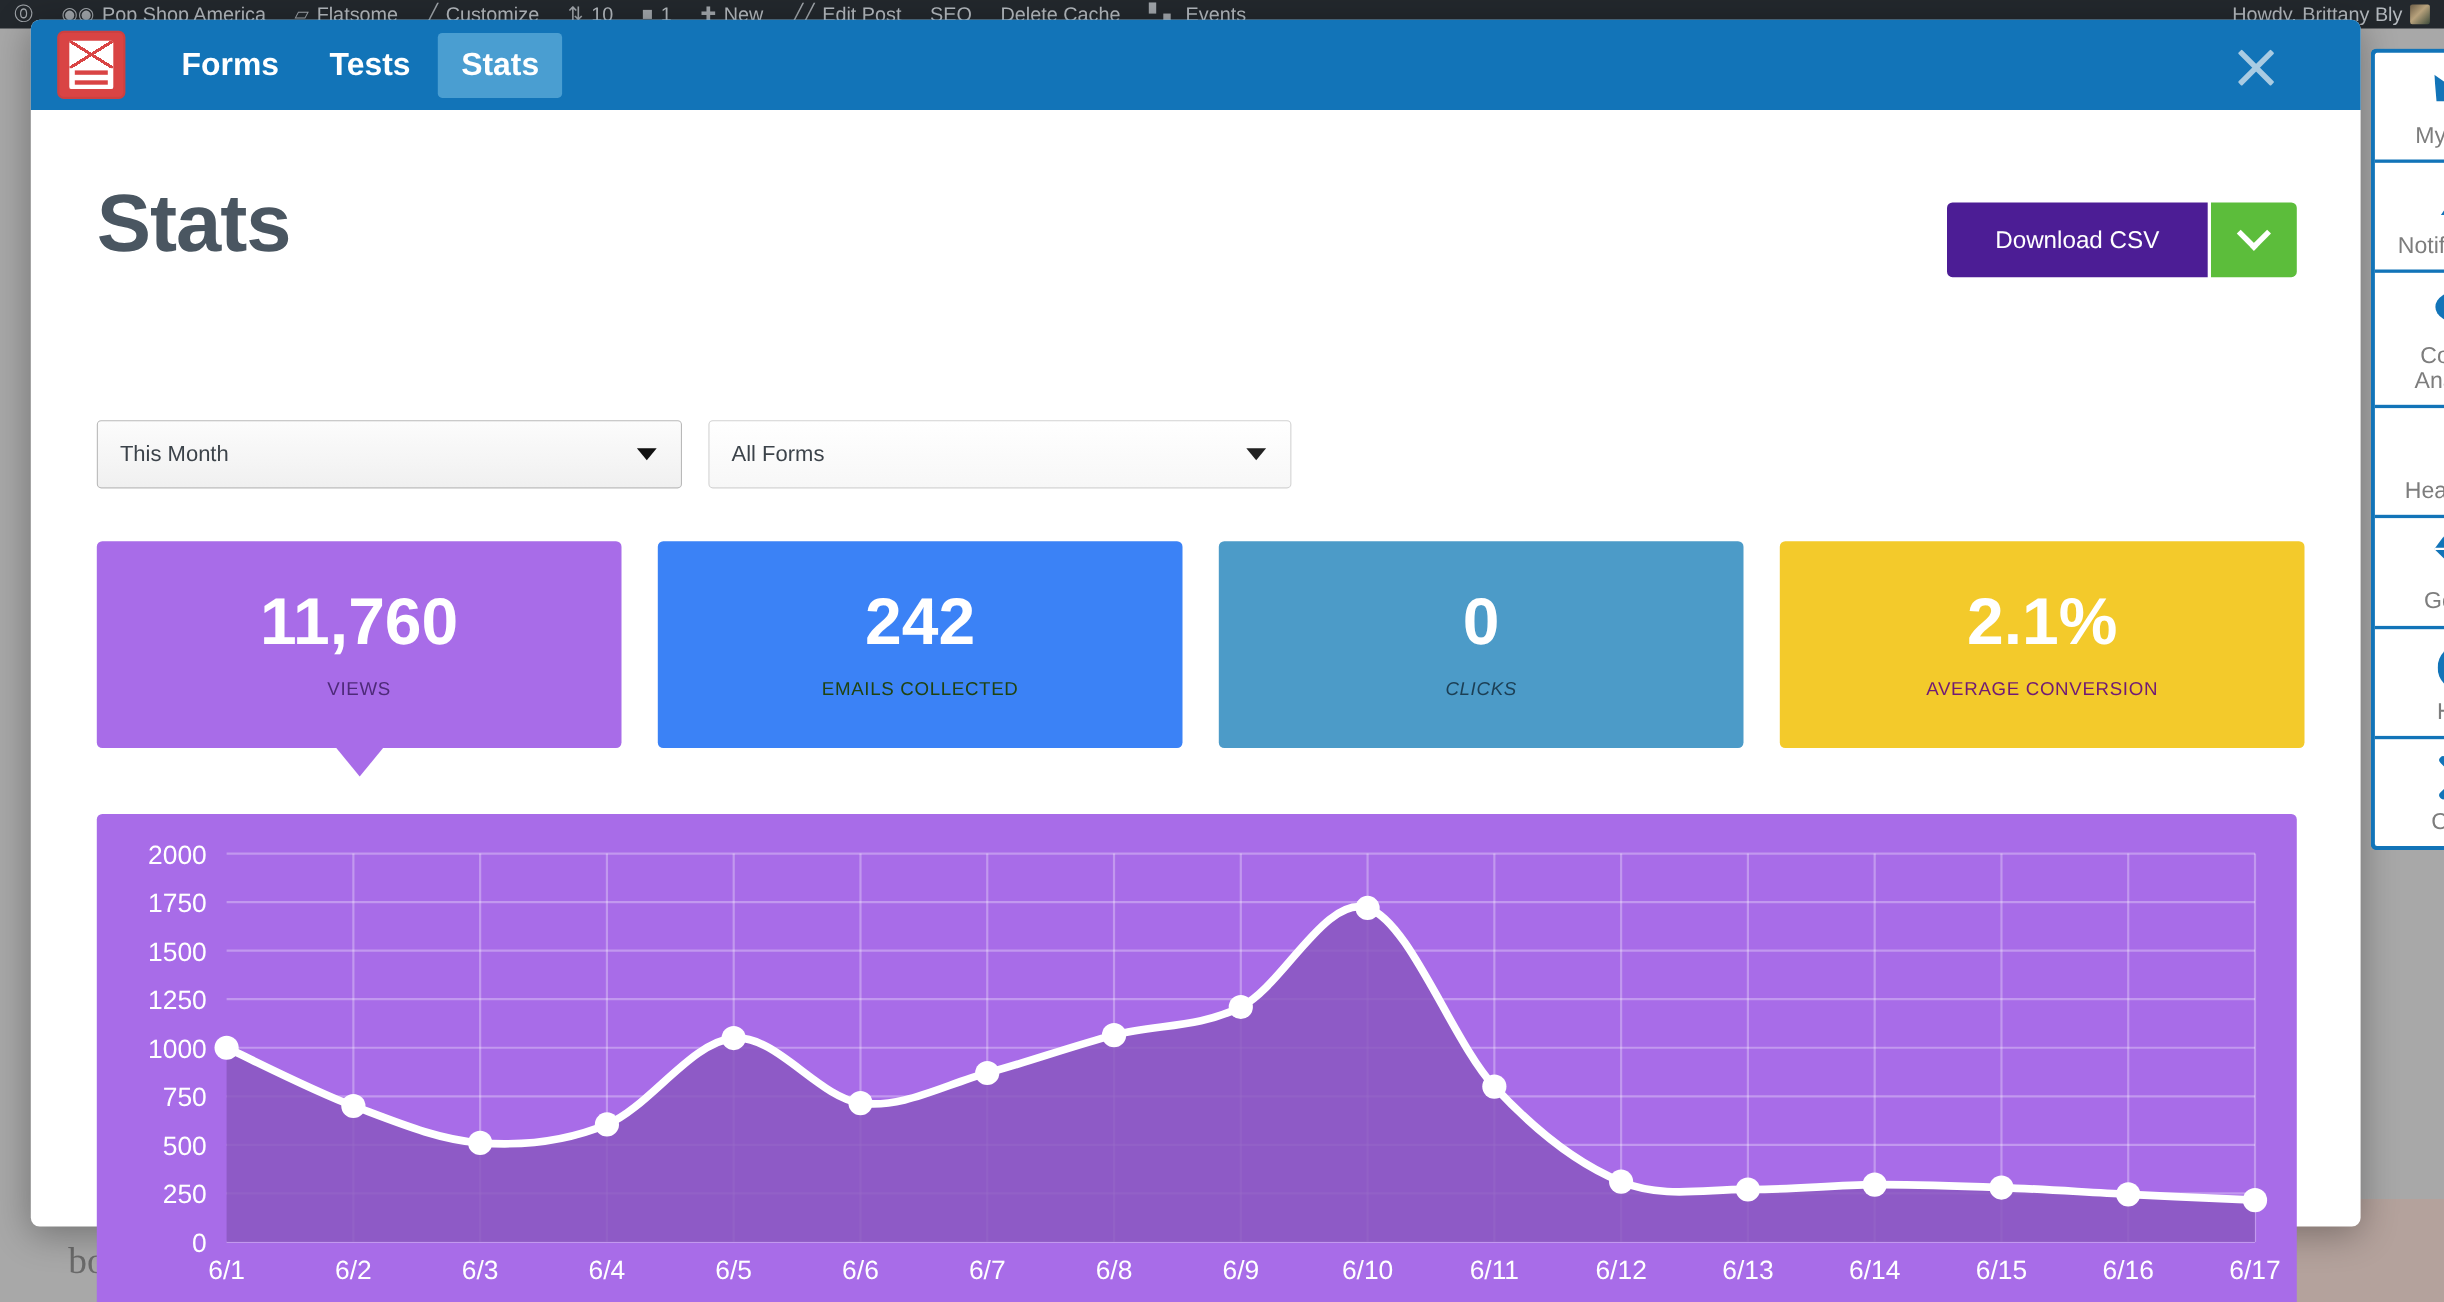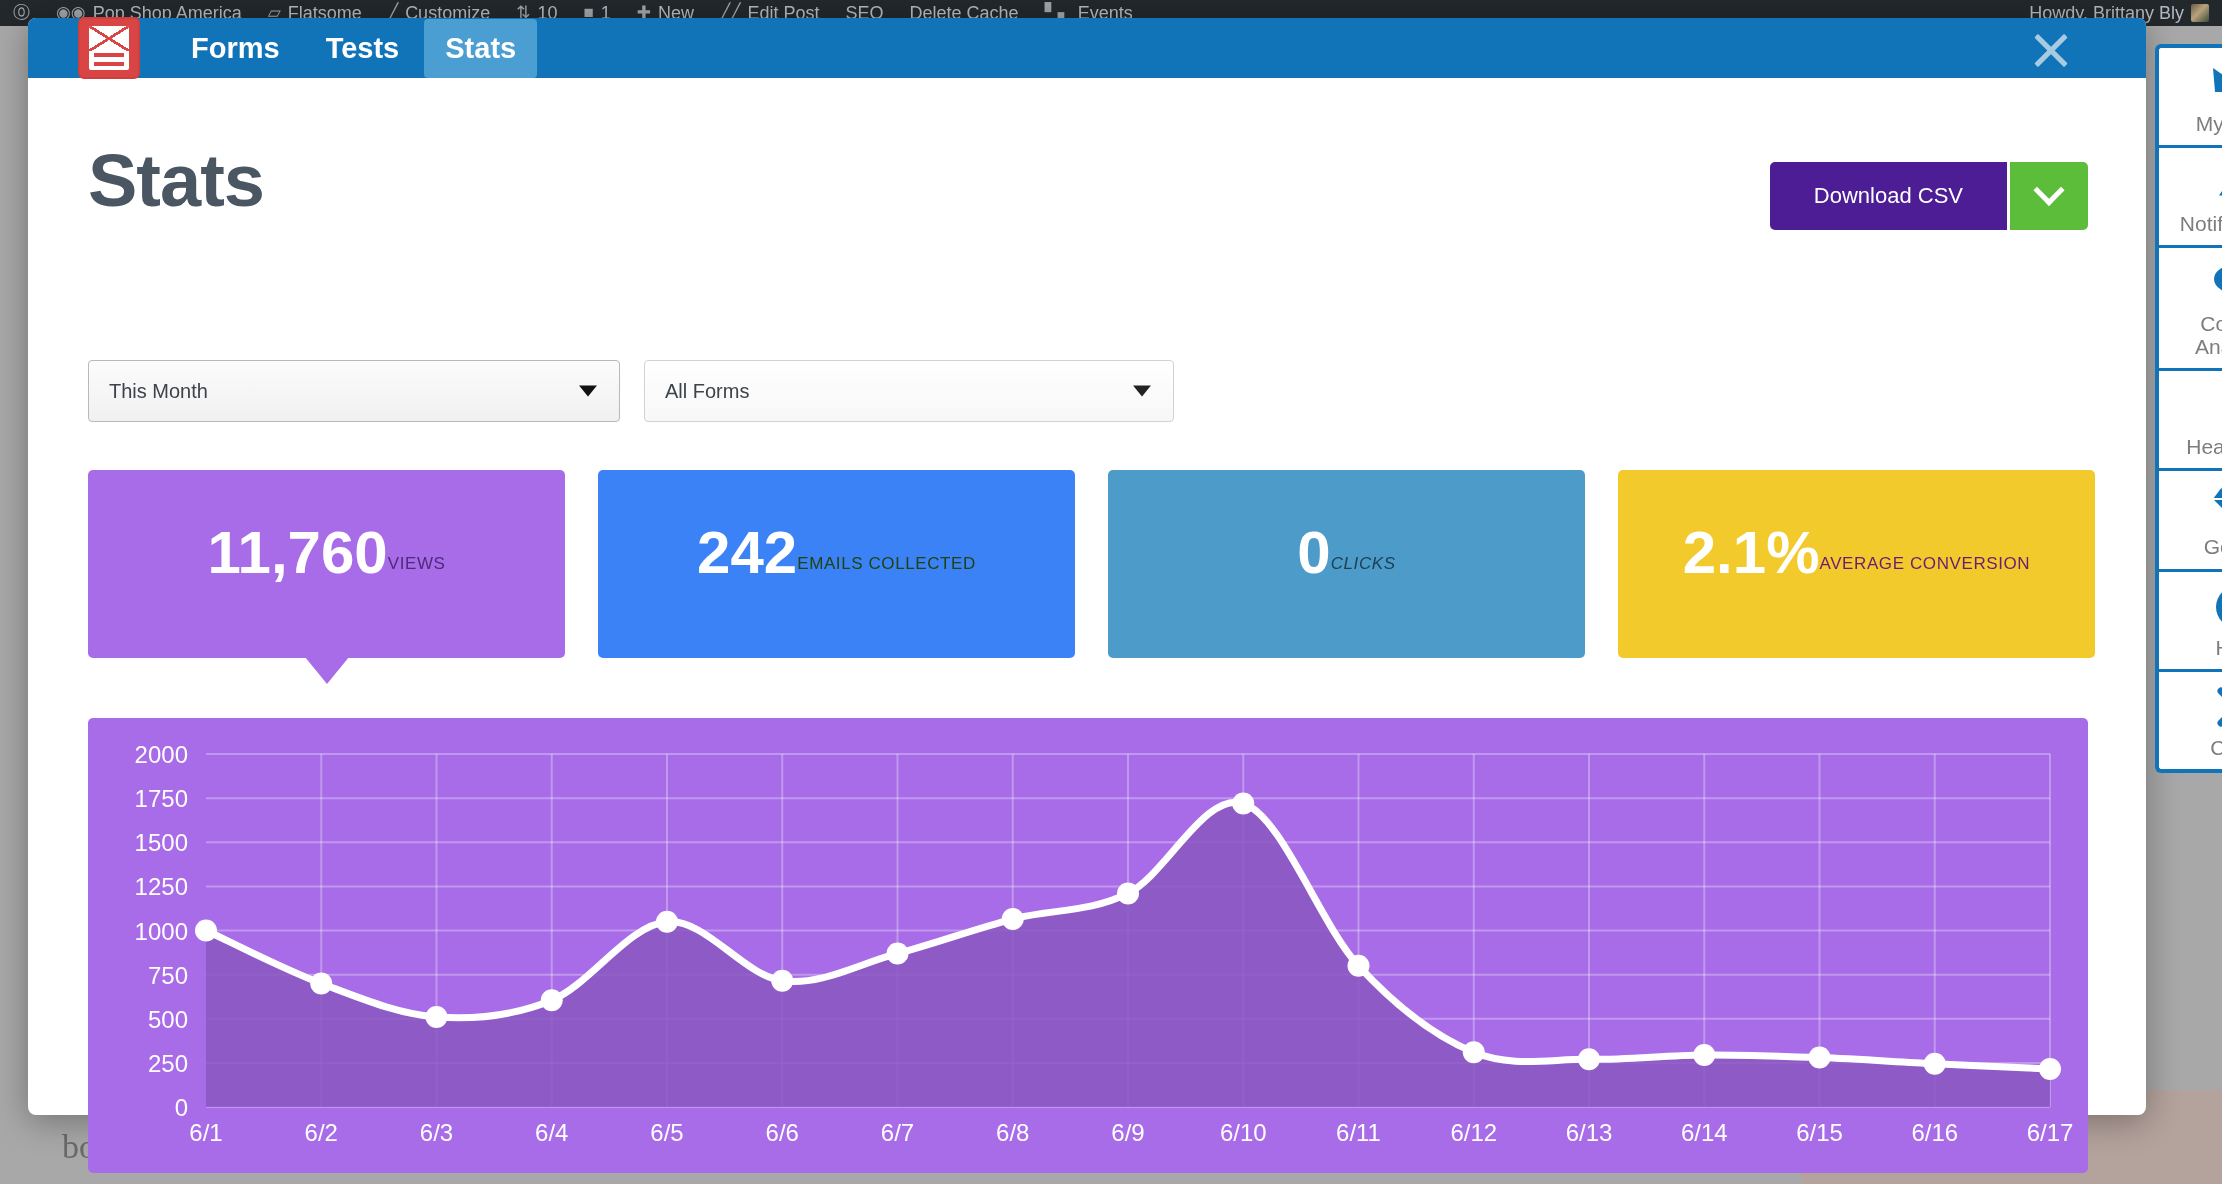--- a/index.html
+++ b/index.html
@@ -98,26 +98,26 @@
     height: 1097px;
     background: #ffffff;
     border-radius: 8px;
     box-shadow: 0 6px 34px rgba(0,0,0,0.32);
     z-index: 10;
     overflow: visible;
   }
 
   .modal-header {
     position: relative;
-    height: 60px;
+    height: 82px;
     background: #1274b8;
     border-radius: 8px 8px 0 0;
     display: flex;
     align-items: center;
-    padding: 0 30px 0 50px;
+    padding: 0 30px 0 24px;
     text-align: center;
   }
 
   .brand-logo {
     width: 62px; height: 62px;
     background: #d94444;
     border-radius: 6px;
     display: flex;
     align-items: center;
     justify-content: center;
@@ -280,21 +280,21 @@
     left: 60px;
     top: 392px;
     display: flex;
     gap: 33px;
   }
   .card {
     width: 477px;
     height: 188px;
     border-radius: 5px;
     display: flex;
-    flex-direction: row;
+    flex-direction: column;
     align-items: center;
     justify-content: center;
     position: relative;
   }
   .card-value {
     font-size: 60px;
     font-weight: bold;
     color: #ffffff;
     line-height: 1;
     margin-bottom: 22px;

